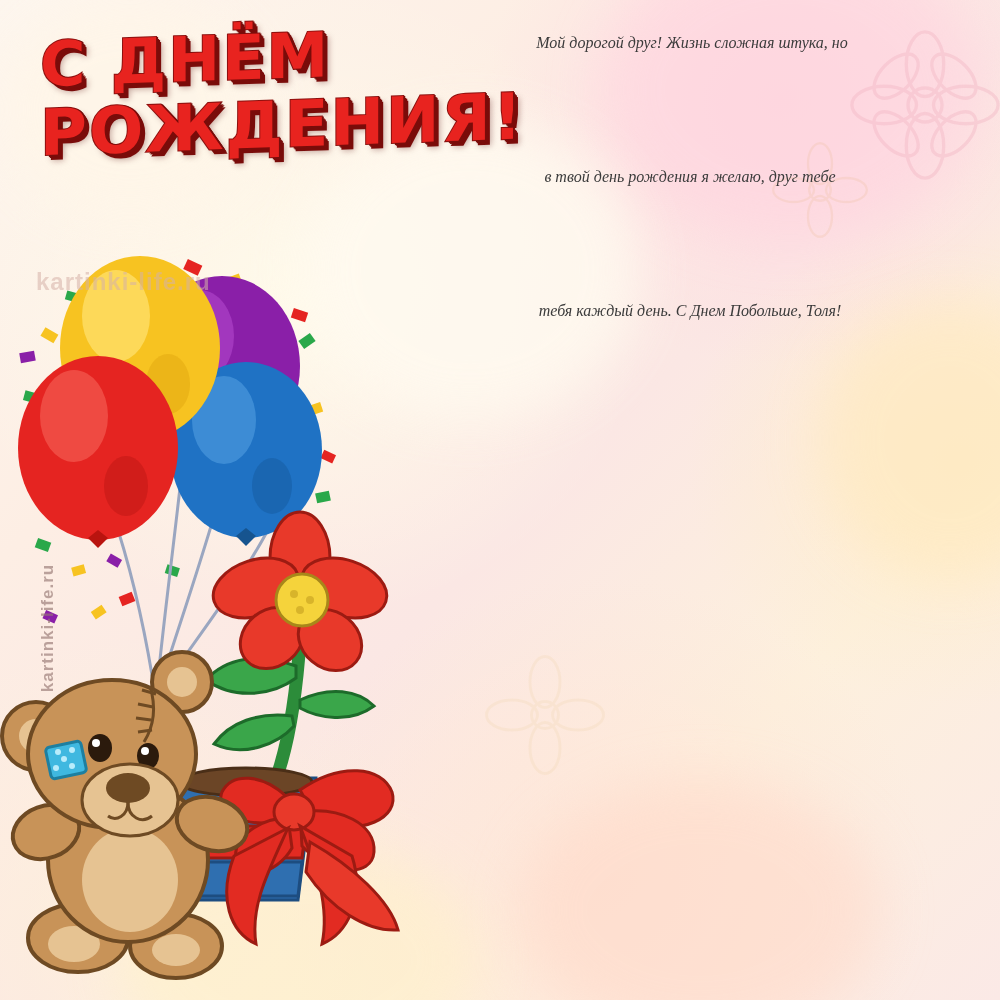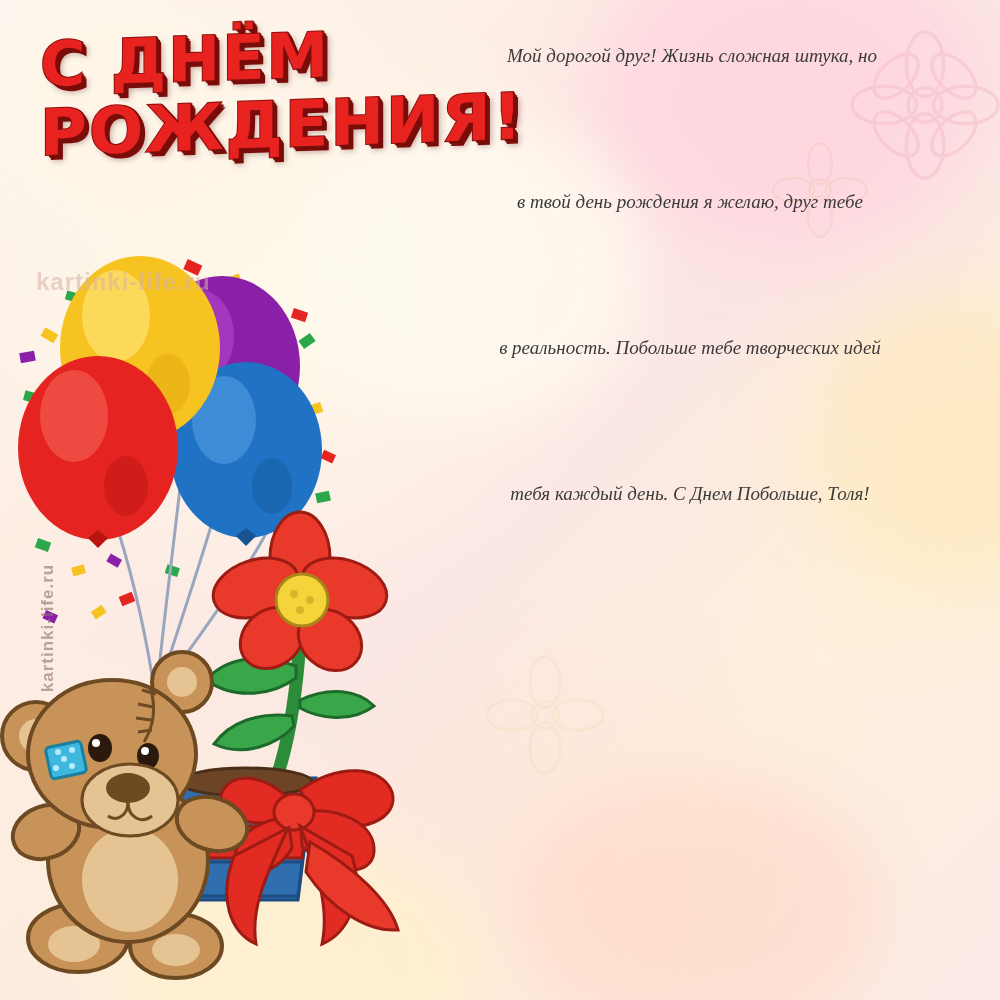--- a/index.html
+++ b/index.html
@@ -72,27 +72,26 @@
     top: 34px;
     width: 560px;
     height: 880px;
     display: flex;
     flex-direction: column;
     justify-content: flex-start;
   }
   .msg-line {
     font-family: "Liberation Serif", serif;
     font-style: italic;
-    font-size: 19px;
+    font-size: 16px;
     color: #3b3b3b;
     text-align: center;
     height: 134px;
     line-height: 1.1;
     white-space: nowrap;
-    margin-top: 12px;
   }
   .msg-line:nth-child(1) { margin-left: 4px; }
   .msg-line:nth-child(6) { letter-spacing: .2px; }
   
   .wm {
     position: absolute;
     font-family: "Liberation Sans", sans-serif;
     color: rgba(200,160,150,0.50);
     letter-spacing: 1px;
     pointer-events: none;
@@ -316,20 +315,19 @@
       <ellipse cx="130" cy="800" rx="48" ry="36" fill="#e6c392" stroke="#6e4a23" stroke-width="3"></ellipse>
       <ellipse cx="128" cy="788" rx="22" ry="15" fill="#6e4a23"></ellipse>
       <path d="M128,802 C128,816 116,822 108,816" stroke="#6e4a23" stroke-width="3" fill="none"></path>
       <path d="M128,802 C128,818 142,824 152,816" stroke="#6e4a23" stroke-width="3" fill="none"></path>
     </g>
   </svg>
 
   <div class="message">
     <div class="msg-line">Мой дорогой друг! Жизнь сложная штука, но</div>
     <div class="msg-line">в твой день рождения я желаю, друг тебе</div>
-    <div class="msg-line">в реальность. Побольше тебе творческих идей</div>
     <div class="msg-line">тебя каждый день. С Днем Побольше, Толя!</div>
   </div>
 
   <div class="wm wm-top">kartinki-life.ru</div>
   <div class="wm wm-side">kartinki-life.ru</div>
 
 </div>
 
 </body></html>

